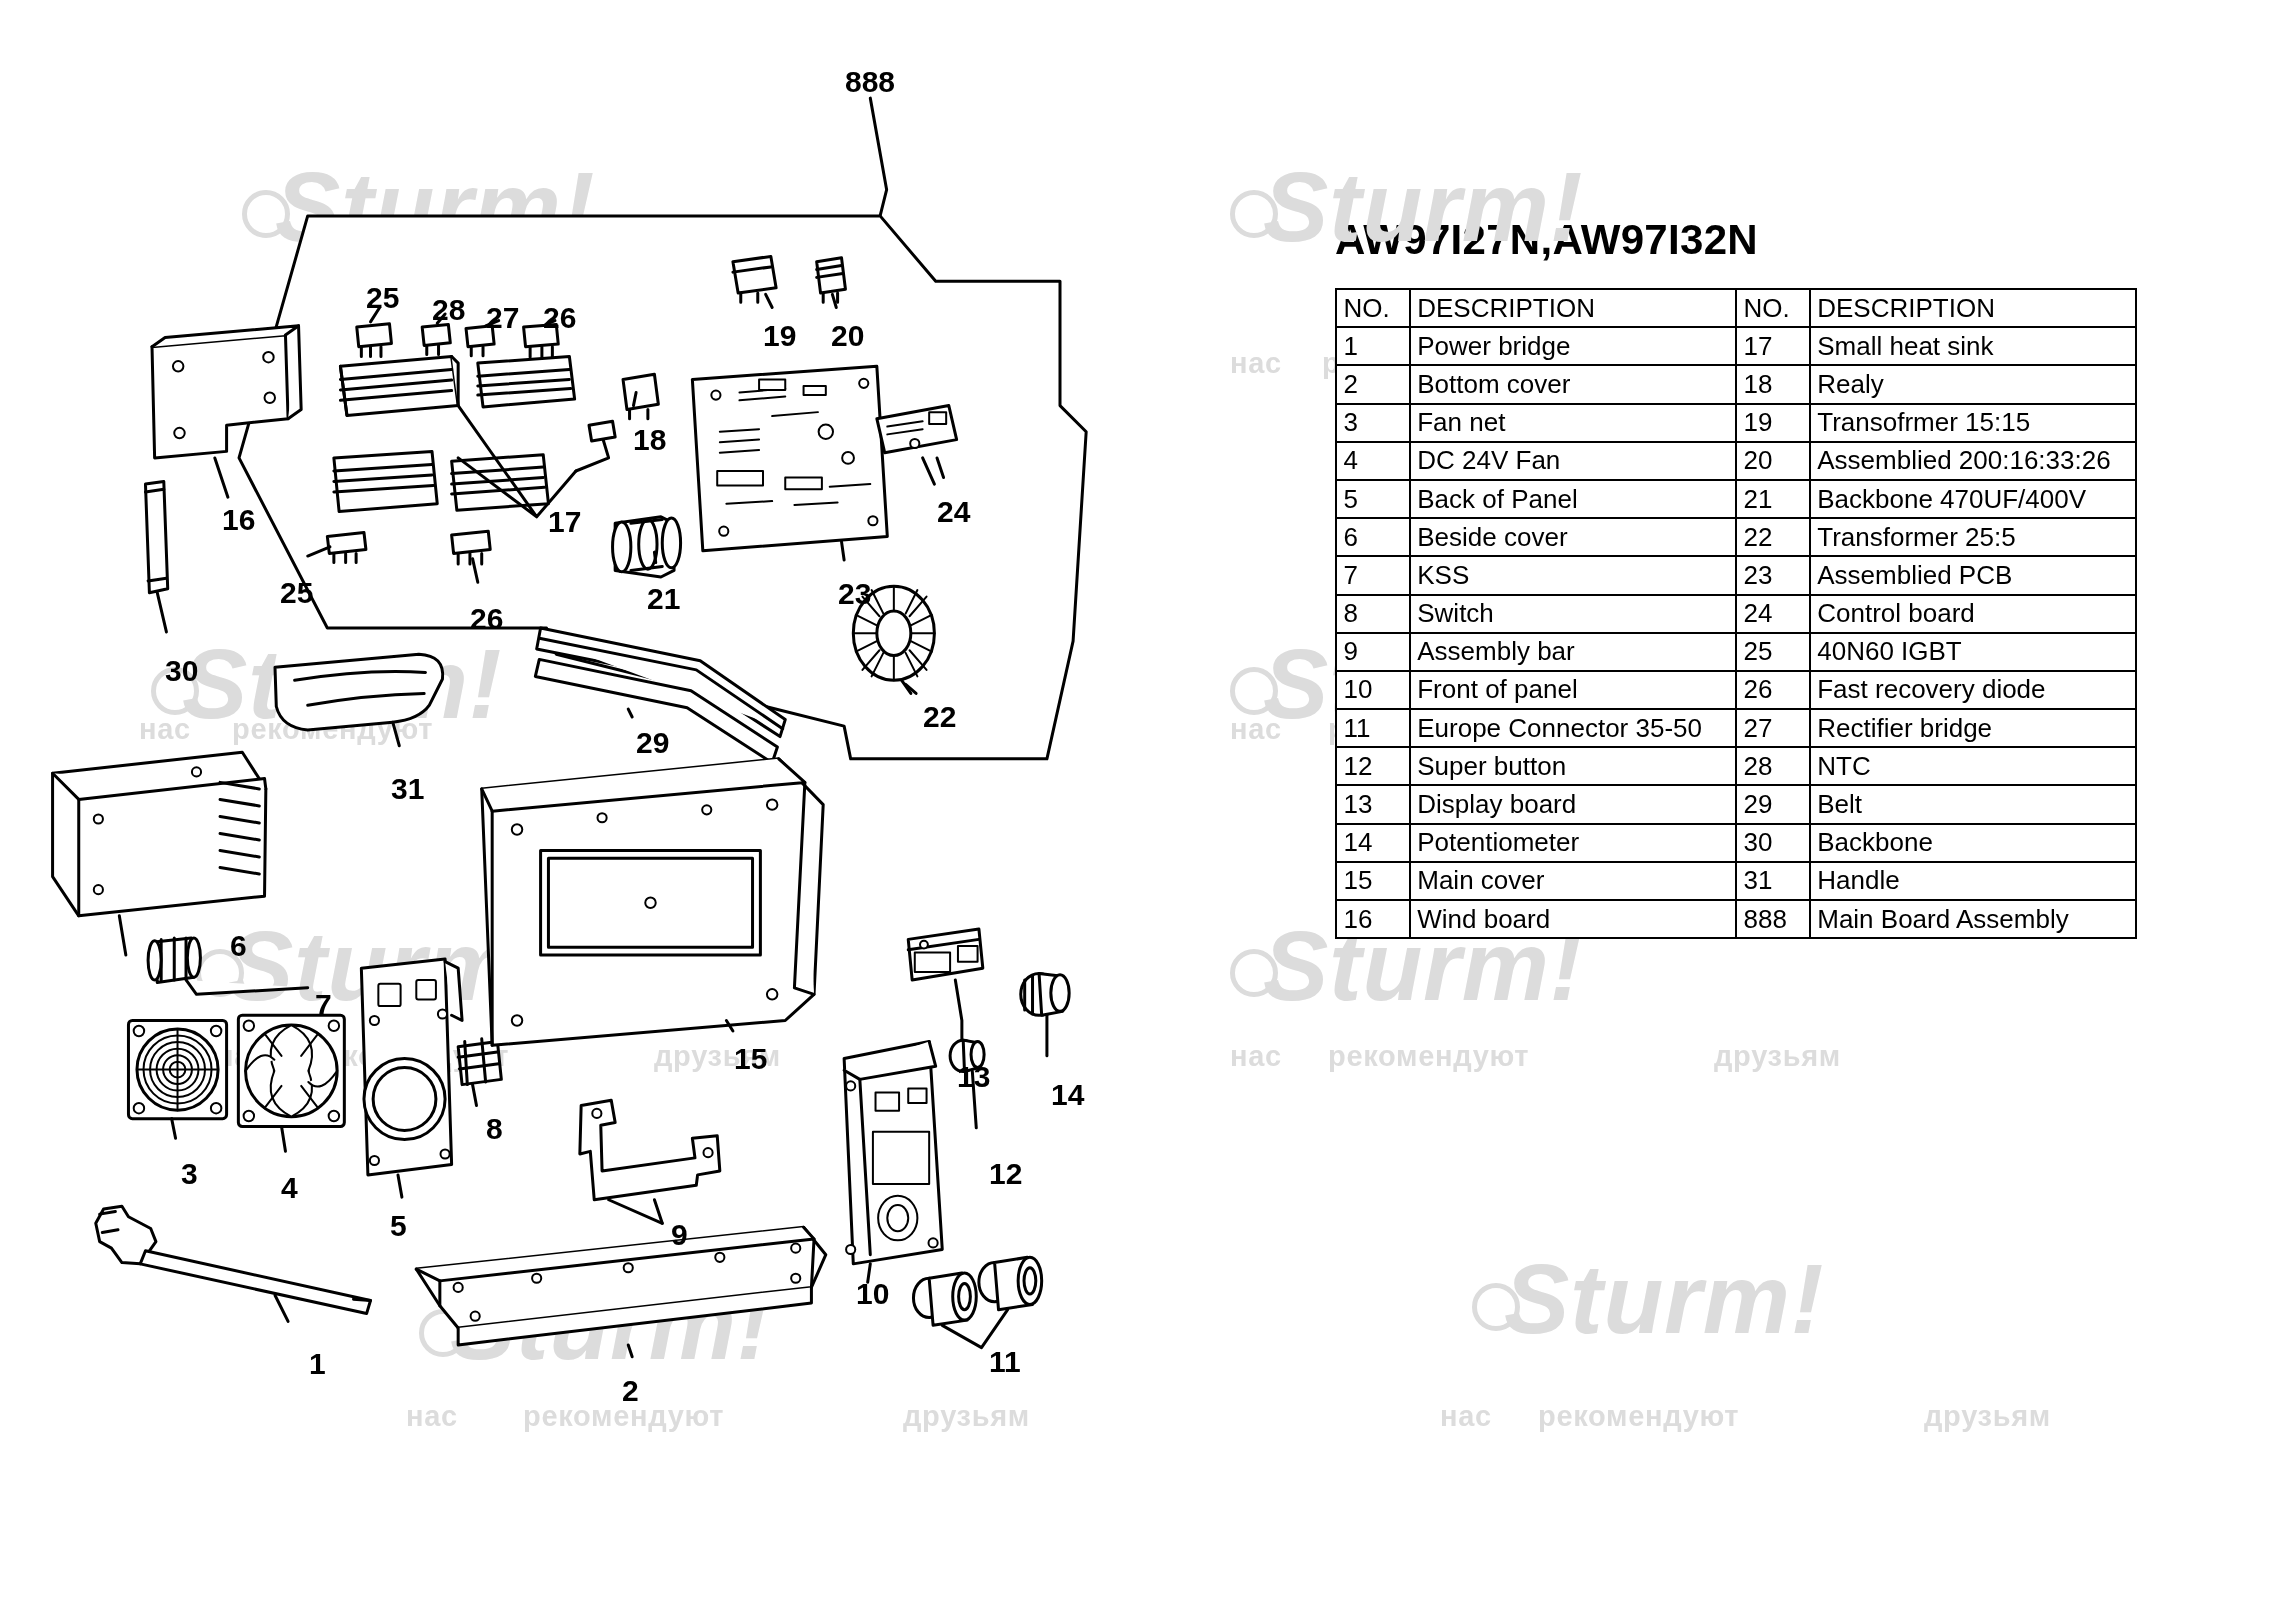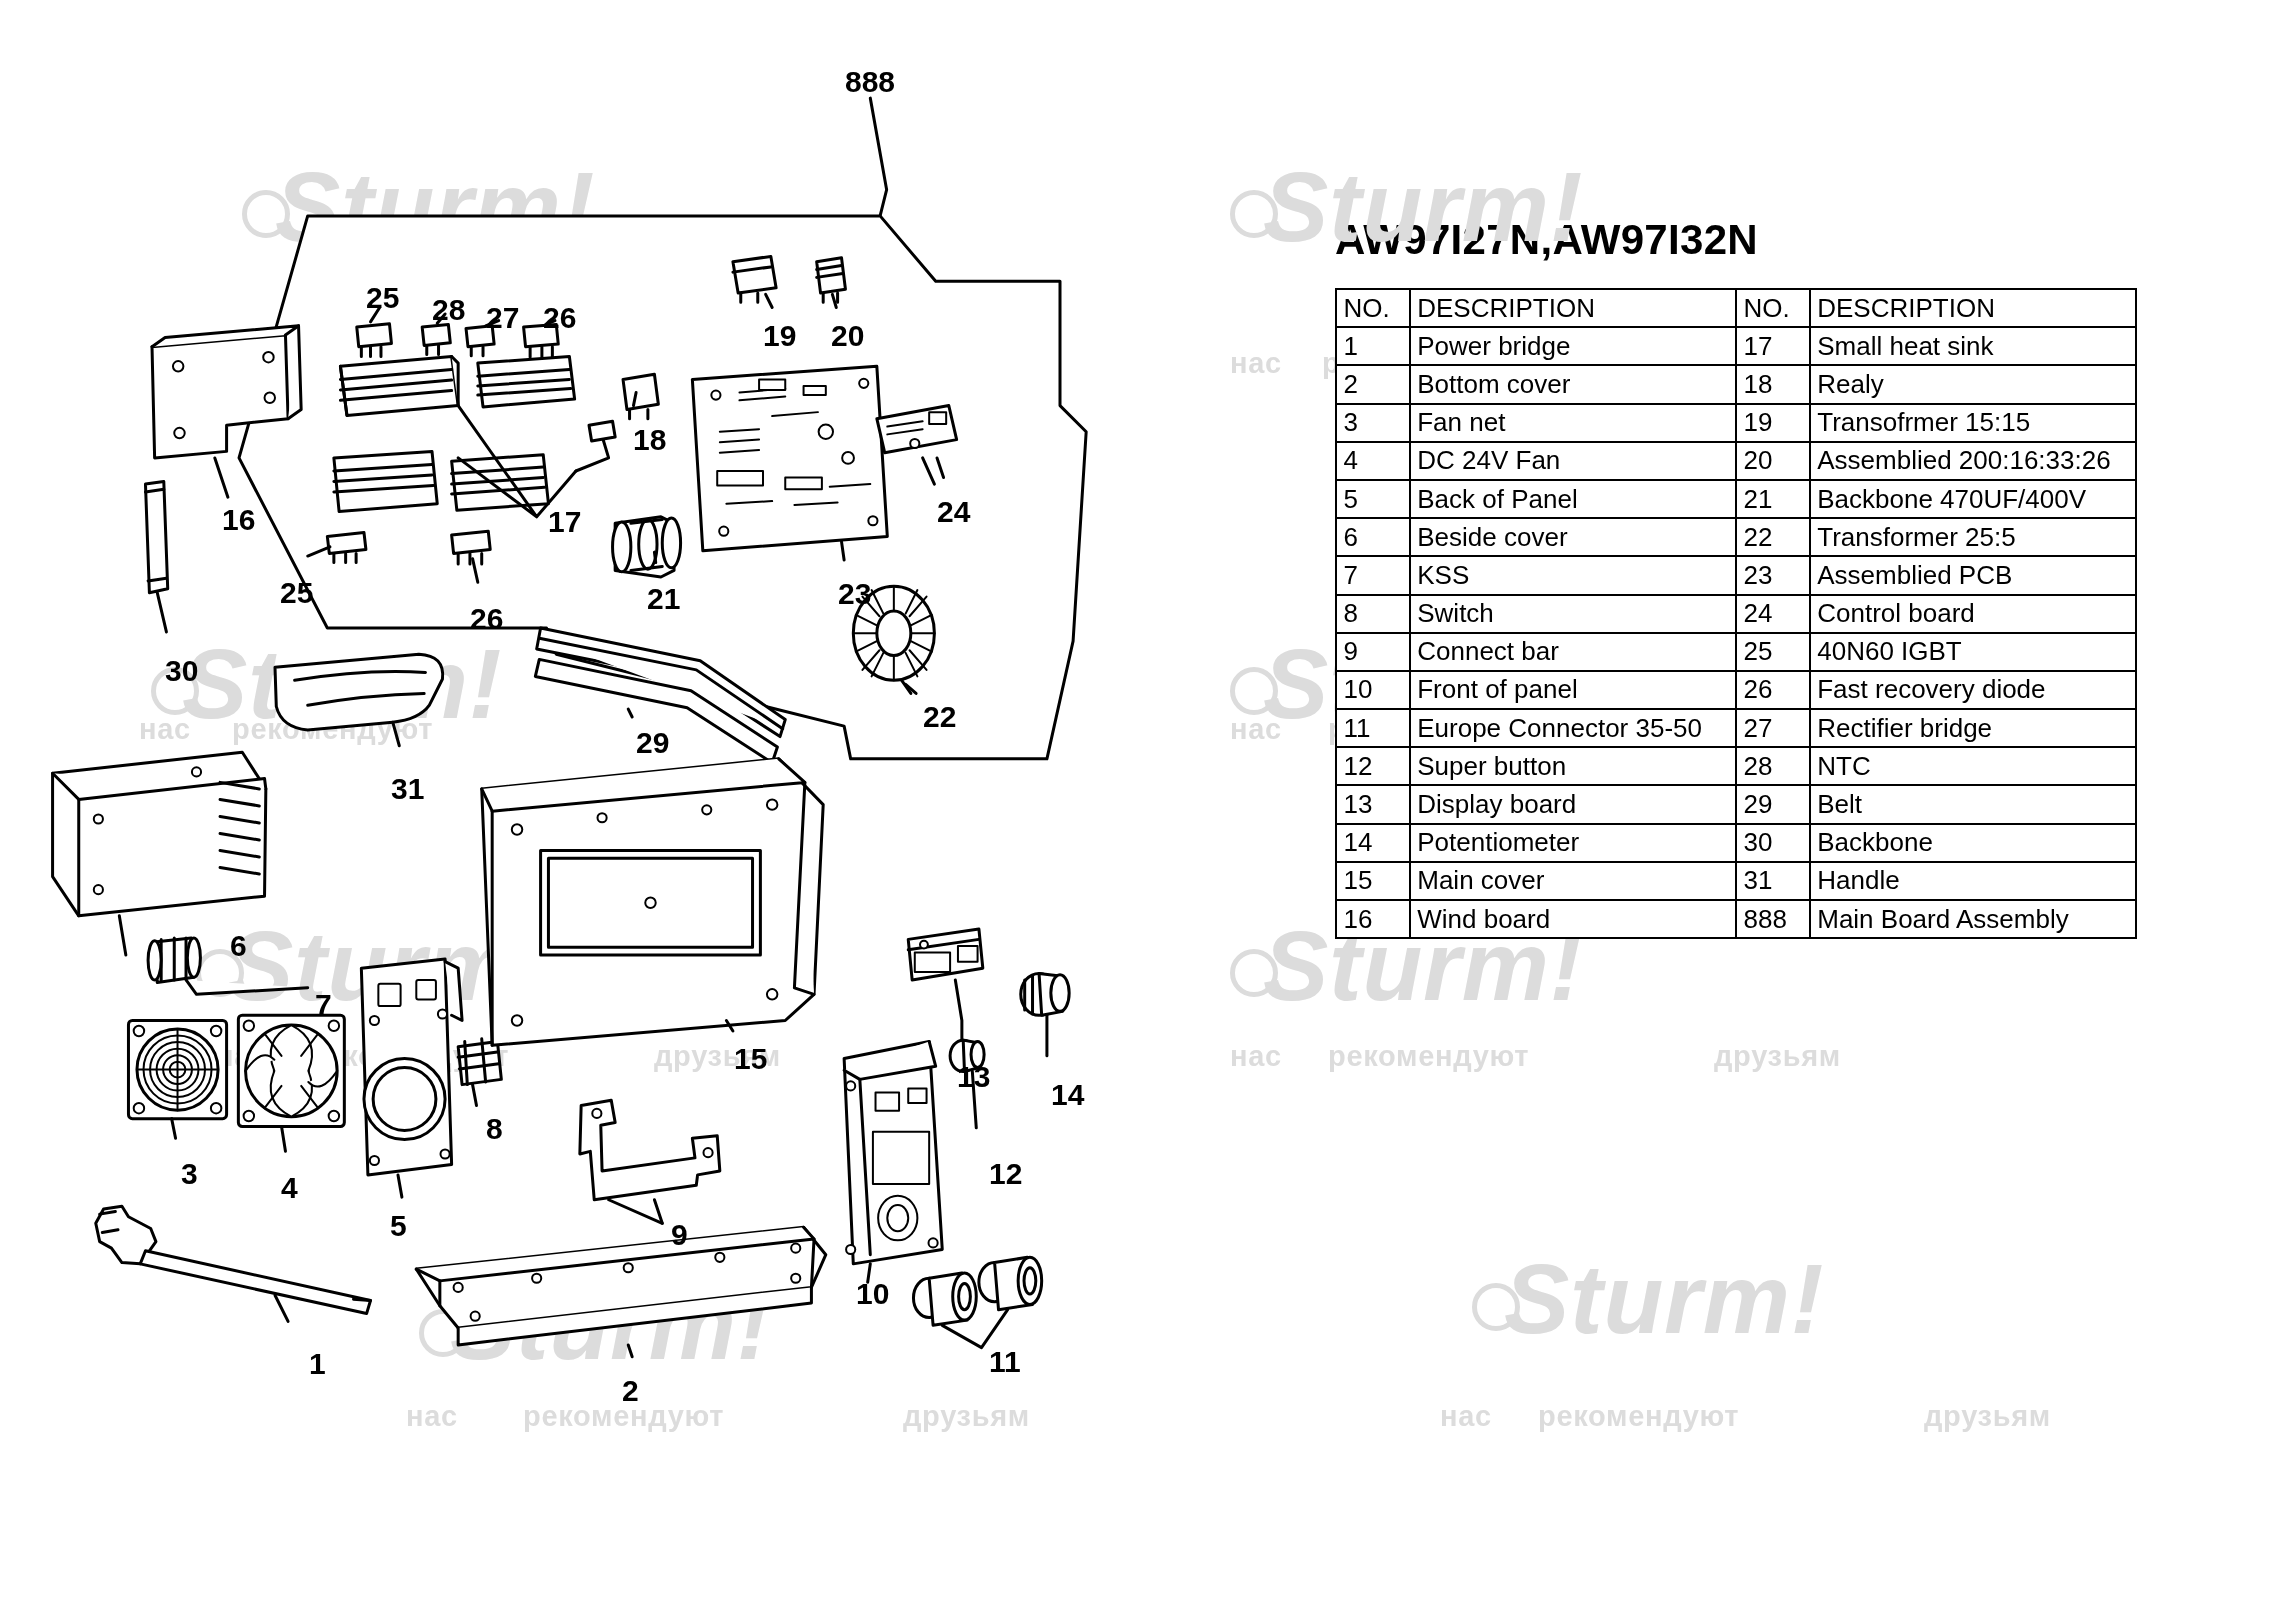--- a/index.html
+++ b/index.html
@@ -146,21 +146,21 @@
           <td class="desc">Assemblied PCB</td>
         </tr>
         <tr>
           <td class="num">8</td>
           <td class="desc">Switch</td>
           <td class="num">24</td>
           <td class="desc">Control board</td>
         </tr>
         <tr>
           <td class="num">9</td>
-          <td class="desc">Connect bar</td>
+          <td class="desc">Assembly bar</td>
           <td class="num">25</td>
           <td class="desc">40N60 IGBT</td>
         </tr>
         <tr>
           <td class="num">10</td>
           <td class="desc">Front of panel</td>
           <td class="num">26</td>
           <td class="desc">Fast recovery diode</td>
         </tr>
         <tr>

